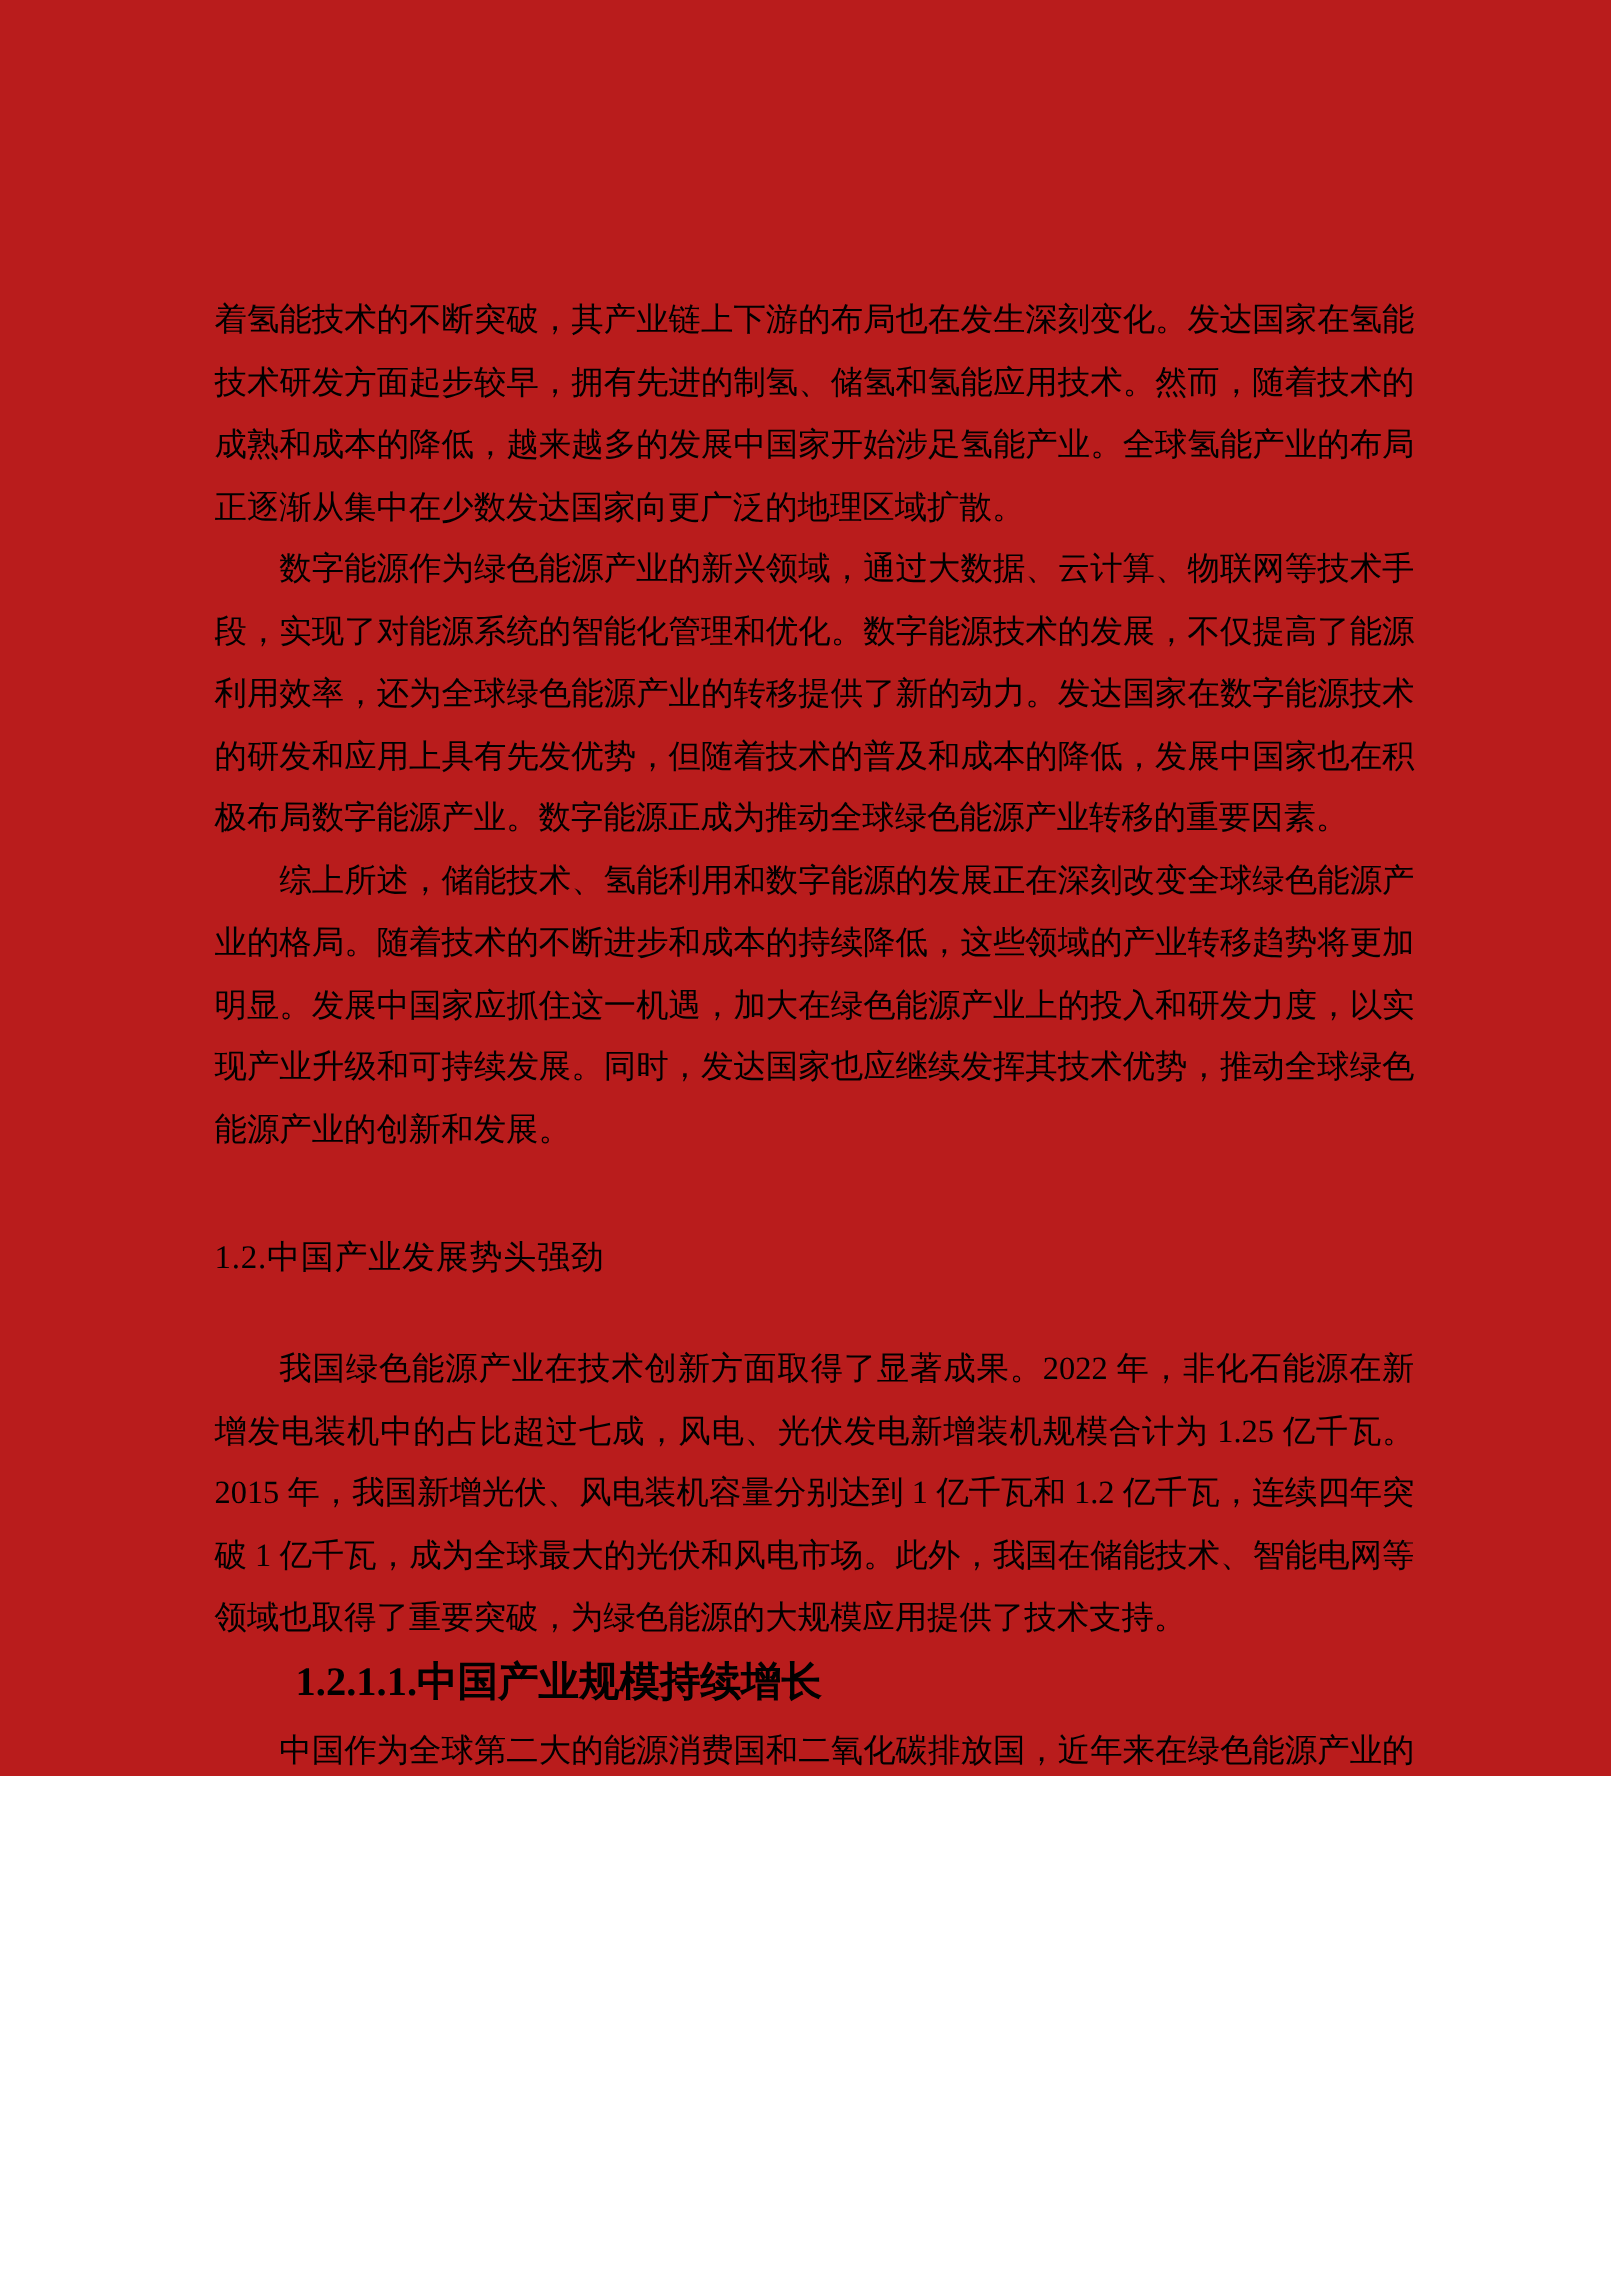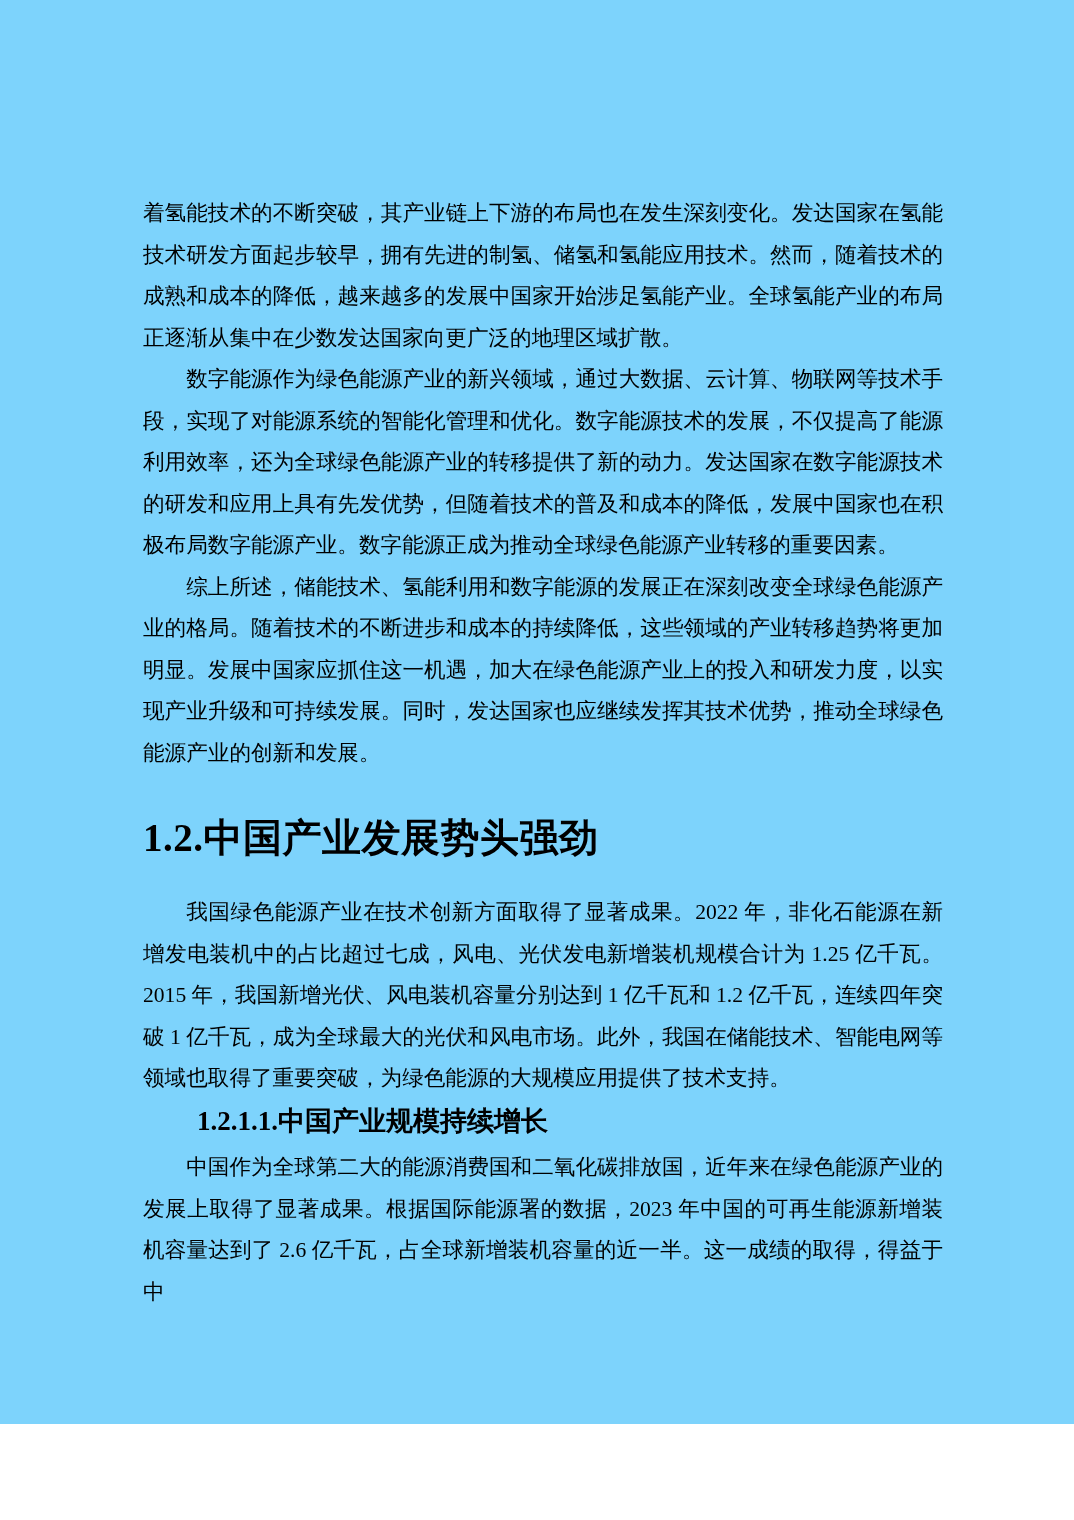--- a/index.html
+++ b/index.html
@@ -1,22 +1,22 @@
 <!DOCTYPE html>
 <html><head>
 <meta charset="utf-8">
 <style>
   * { margin: 0; padding: 0; box-sizing: border-box; }
   html, body { background: #ffffff; }
   .page {
     position: relative;
     width: 1074px;
-    height: 1424px;
+    height: 1184px;
     margin: 0 auto;
-    background: #7dd3fc;
+    background: #b91c1c;
     color: #000000;
     font-family: "Liberation Serif", "DejaVu Serif", serif;
     overflow: hidden;
   }
   .content {
     position: absolute;
     left: 143px;
     top: 193px;
     width: 800px;
     font-size: 21.6px;
@@ -25,22 +25,22 @@
     text-align-last: left;
   }
   .para { text-indent: 2em; }
   .para.continuation { text-indent: 0; }
   .list-heading {
     text-indent: 2em;
     font-weight: 700;
     text-align: left;
   }
   .section-heading {
-    font-size: 39px;
-    font-weight: 700;
+    font-size: 22px;
+    font-weight: 400;
     line-height: 36px;
     margin-top: 46px;
     margin-bottom: 36px;
     text-align: left;
     text-indent: 0;
     letter-spacing: 0.5px;
   }
   .subsection-heading {
     font-size: 27px;
     font-weight: 700;

